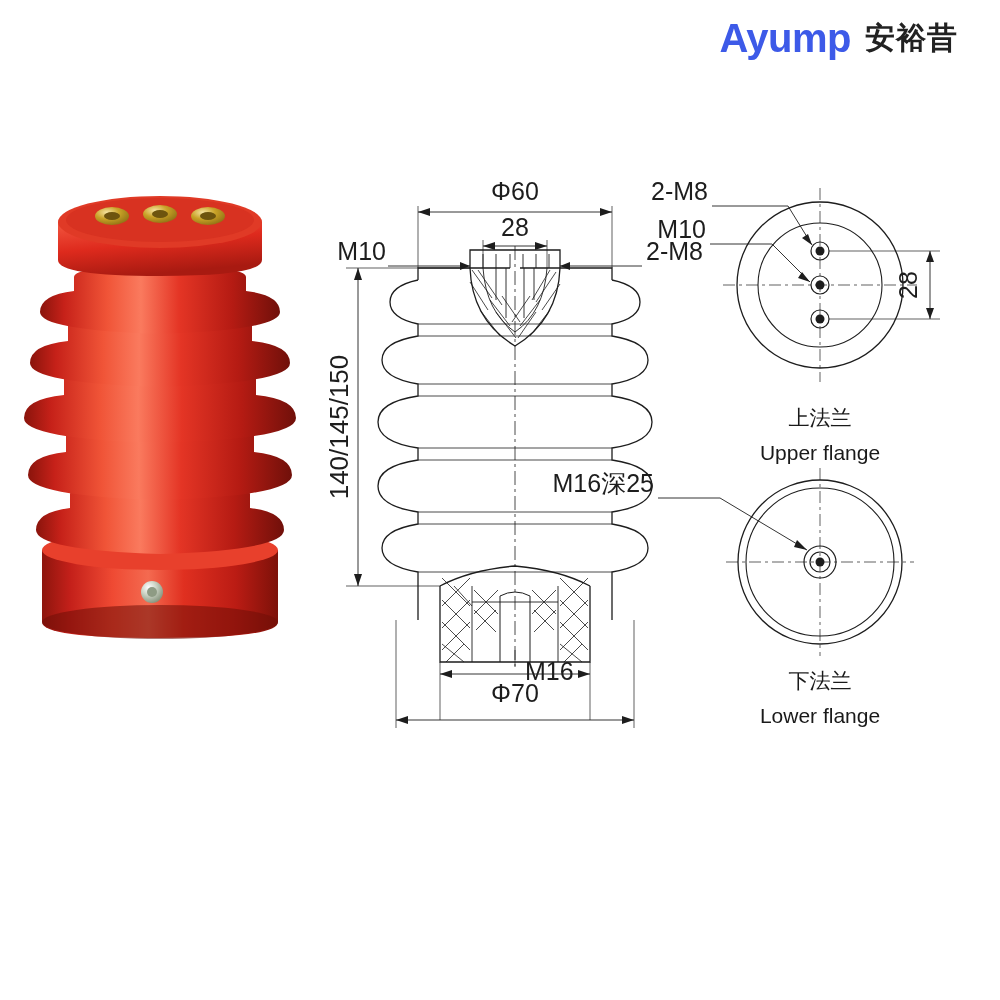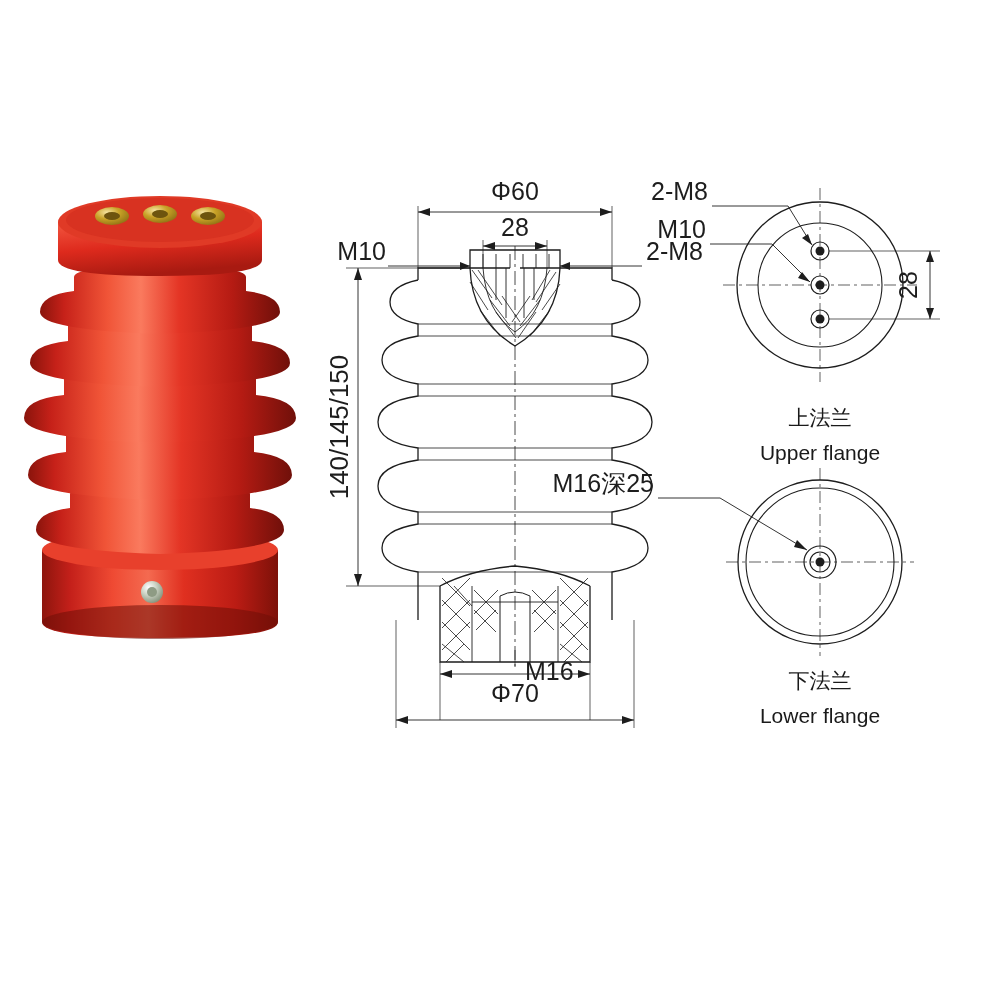--- a/index.html
+++ b/index.html
@@ -72,20 +72,24 @@
     font-family: "Liberation Sans", sans-serif;
     font-size: 21px;
     fill: #1a1a1a;
   }
 </style>
 </head>
 <body>
 
 <div id="page">
 
+  <div id="brand">
+    <span class="wordmark">Ayump</span>
+    <span class="cjk">安裕昔</span>
+  </div>
 
   <div id="photo-panel">
     <svg id="insulator" viewBox="0 0 320 520">
       <defs>
         <linearGradient id="bodyGrad" x1="0" y1="0" x2="1" y2="0">
           <stop offset="0%" stop-color="#8d150d"></stop>
           <stop offset="12%" stop-color="#c4201a"></stop>
           <stop offset="30%" stop-color="#ef4a33"></stop>
           <stop offset="45%" stop-color="#f46a50"></stop>
           <stop offset="60%" stop-color="#e03020"></stop>

